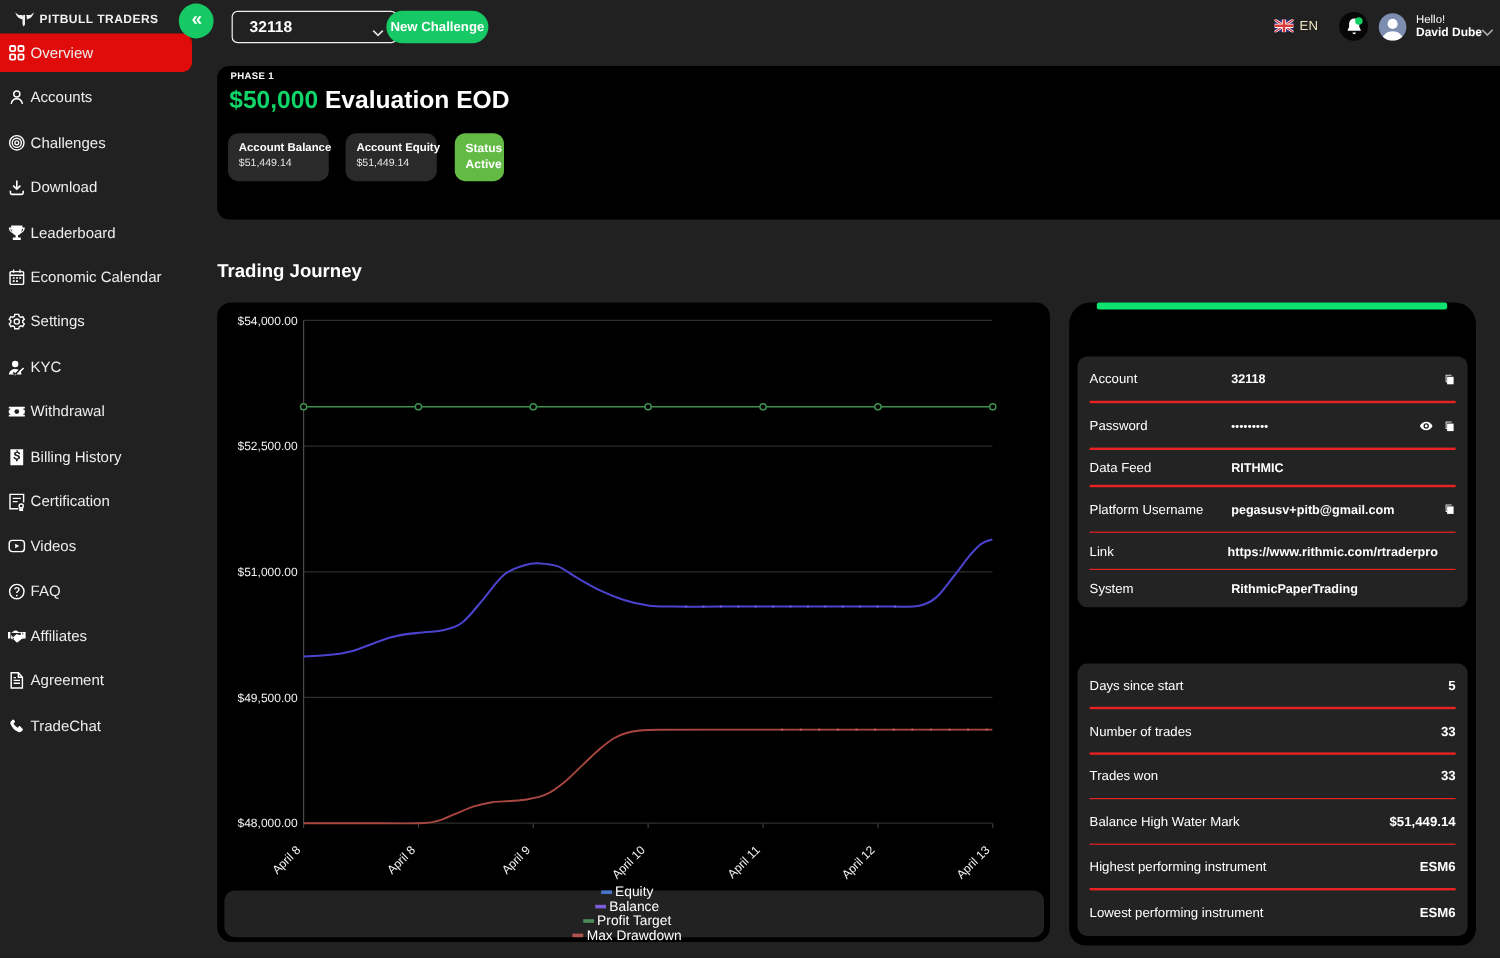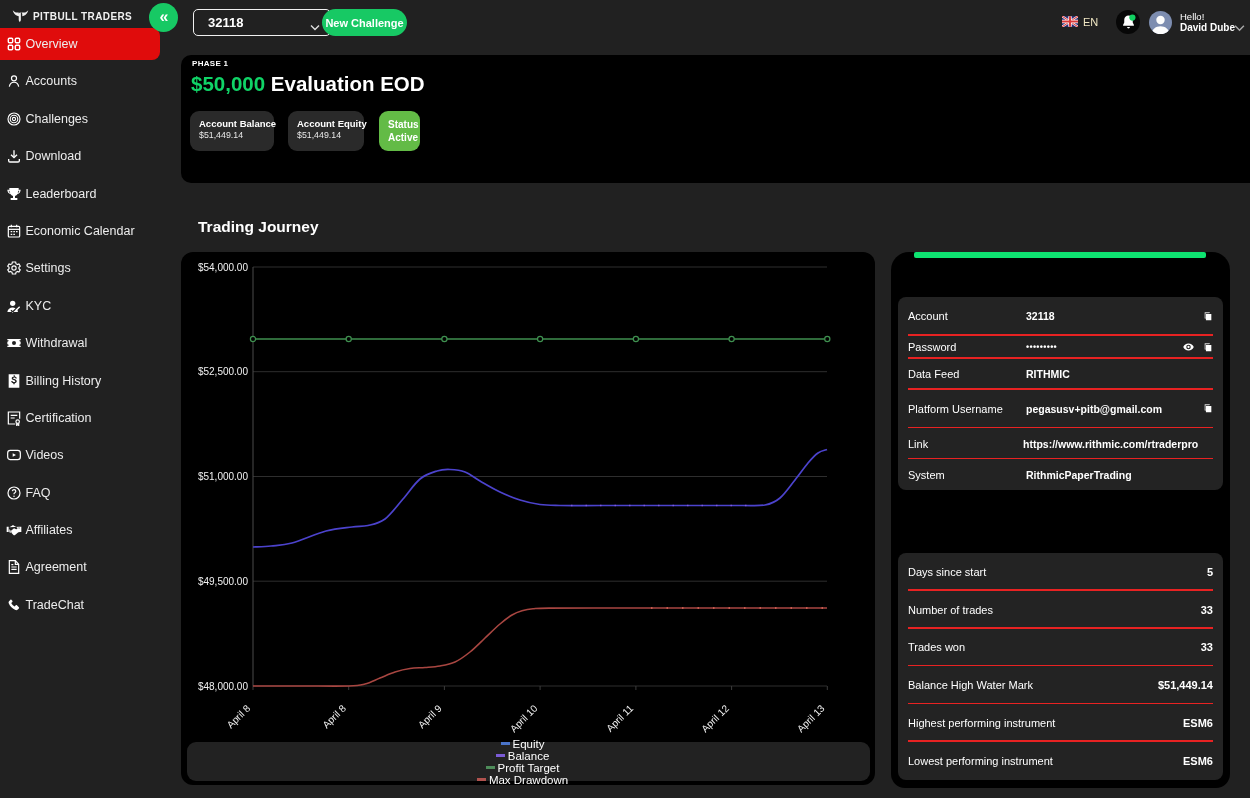--- a/index.html
+++ b/index.html
@@ -32,21 +32,21 @@
   #bigtitle .grn { color:#10d467; }
   .chip { position:absolute; top:56px; height:40px; background:#2a2a2a; border-radius:9px; padding:7px 9px 0 9px; }
   .chip .l1 { font-size:9.5px; font-weight:bold; line-height:12px; white-space:nowrap; }
   .chip .l2 { font-size:8.8px; color:#e8e8e8; line-height:11px; white-space:nowrap; }
   #chipA { left:9px; width:84px; }
   #chipB { left:107px; width:76px; }
   #chipS { left:198px; width:41px; background:#63bb46; }
   #chipS .l2 { color:#fff; font-weight:bold; font-size:10px; }
   #chdet { position:absolute; right:9px; top:2px; width:96px; height:27px; border-radius:14px; background:#17c964; display:flex; align-items:center; justify-content:center; font-size:10px; font-weight:bold; box-shadow:0 8px 16px rgba(23,201,100,.28); }
   
-  #tjtitle { position:absolute; left:198px; top:218px; font-size:15.5px; font-weight:bold; }
+  #tjtitle { position:absolute; left:181px; top:218px; font-size:15.5px; font-weight:bold; }
   #chartcard { position:absolute; left:181px; top:252px; width:694px; height:533px; background:#000; border-radius:12px; }
   #legend { position:absolute; left:6px; right:5px; bottom:4px; height:39px; background:#222222; border-radius:9px; display:flex; align-items:center; justify-content:center; font-size:11.5px; padding-right:12px;flex-direction:column; }
   .leg { display:flex; align-items:center; margin:0 7px; font-weight:normal; }
   .leg i { width:9px; height:3px; margin-right:3px; display:inline-block; }
   
   #rcard { position:absolute; left:891px; top:252px; width:339px; height:536px; background:#000; border-radius:18px 18px 14px 14px; }
   #rcard .topstrip { position:absolute; left:23px; right:24px; top:0; height:6px; background:#0ee371; border-radius:2px; }
   .panel { position:absolute; left:7px; width:325px; background:#232323; border-radius:8px; }
   #panel1 { top:45px; }
   #panel2 { top:301px; }
@@ -253,21 +253,21 @@
         <span class="plabel">Account</span>
         <span class="pval">32118</span>
       <span class="icns">
           <svg width="10" height="11" viewBox="0 0 24 24" fill="#fff">
             <path d="M17 2H4v15h3v-2H6V4h9z" opacity=".85"></path>
             <rect x="7" y="6" width="13" height="15"></rect>
           </svg>
         </span>
       <span class="sep"></span>
       </div>
-    <div class="prow" style="height:23px;">
+    <div class="prow" style="height:39px;">
         <span class="plabel">Password</span>
         <span class="pval" style="letter-spacing:0.3px;font-size:9px;">•••••••••</span>
       <span class="icns">
           <svg width="13" height="10" viewBox="0 0 24 20" fill="#fff">
             <path d="M12 3C7 3 3.3 6 1.5 10 3.3 14 7 17 12 17s8.7-3 10.5-7C20.7 6 17 3 12 3zm0 11.5A4.5 4.5 0 1 1 12 5.5a4.5 4.5 0 0 1 0 9z"></path>
             <circle cx="12" cy="10" r="2.3"></circle>
           </svg>
           <svg width="10" height="11" viewBox="0 0 24 24" fill="#fff">
             <path d="M17 2H4v15h3v-2H6V4h9z" opacity=".85"></path>
             <rect x="7" y="6" width="13" height="15"></rect>

